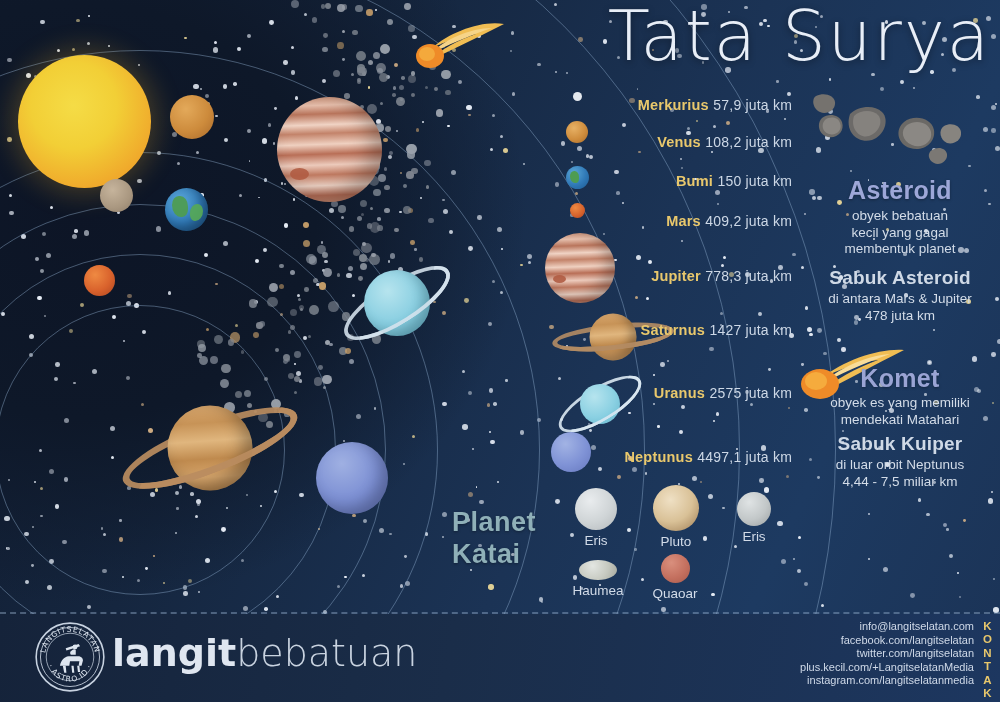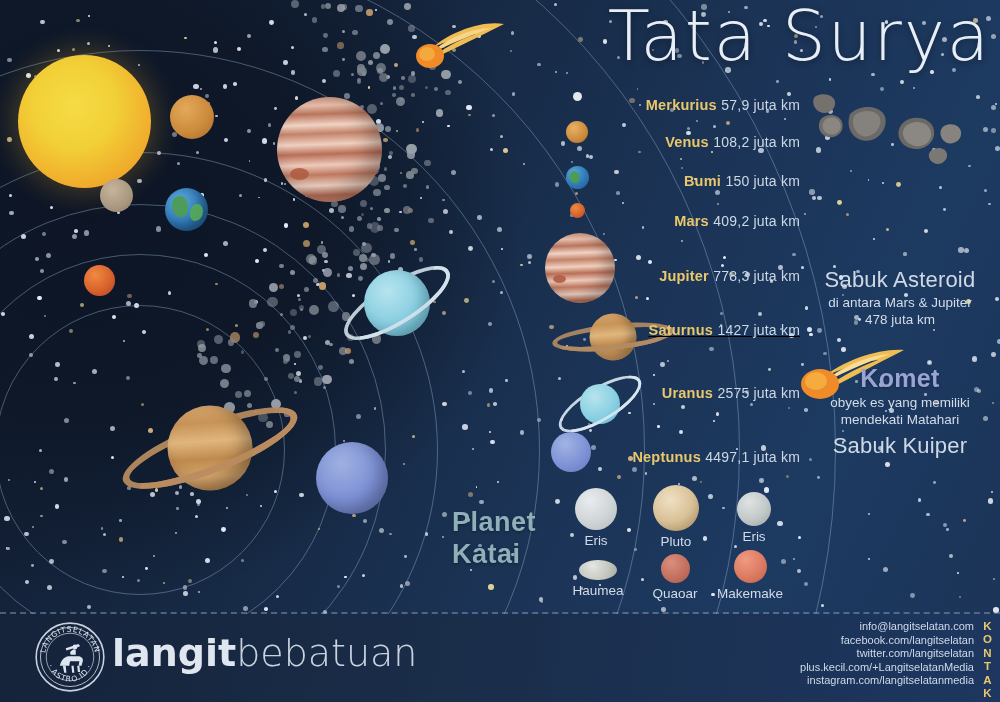--- a/index.html
+++ b/index.html
@@ -32,30 +32,30 @@
   .ring{position:absolute;left:50%;top:50%;border-radius:50%;}
   
   .title{
     position:absolute;left:566px;top:-4px;width:425px;text-align:right;
     font-size:69px;letter-spacing:2px;color:#e8eef7;font-weight:300;
     font-family:"DejaVu Sans", sans-serif;
     text-shadow:0 2px 7px rgba(0,0,0,.4);
   }
   
   .plist{position:absolute;left:600px;top:88px;width:200px;}
-  .prow{position:absolute;right:0;white-space:nowrap;text-align:center;}
+  .prow{position:absolute;right:8px;white-space:nowrap;text-align:center;}
   .pname{font-weight:bold;font-size:14.5px;color:#e9c86c;letter-spacing:.2px;}
   .pdist{font-size:14px;color:#cdd8e6;letter-spacing:.2px;}
   
   .rcol{position:absolute;left:800px;width:200px;text-align:center;}
   .h-ast{font-size:25px;font-weight:bold;color:#9da7d8;letter-spacing:.3px;
          text-shadow:0 1px 3px rgba(0,0,0,.35);}
   .h-kom{font-size:25px;font-weight:bold;color:#9aa4d4;letter-spacing:.3px;
          text-shadow:0 1px 3px rgba(0,0,0,.35);}
-  .h-sub{font-size:22px;font-weight:normal;color:#cfd9e6;letter-spacing:.2px;}
+  .h-sub{font-size:19px;font-weight:bold;color:#cfd9e6;letter-spacing:.2px;}
   .p-sm{font-size:13.5px;color:#d3dce8;line-height:16.5px;}
   
   .katai{position:absolute;left:452px;top:506px;font-size:27px;font-weight:bold;
          color:#8fb0b8;line-height:32px;letter-spacing:.5px;
          text-shadow:0 1px 3px rgba(0,0,0,.35);}
   .dw{position:absolute;text-align:center;width:80px;}
   .dw .disc{margin:0 auto;border-radius:50%;}
   .dw .lbl{font-size:13.5px;color:#d2dbe8;margin-top:3px;}
   
   .divider{position:absolute;left:0;top:612px;width:1000px;height:0;
@@ -948,21 +948,21 @@
       <span class="pdist">150 juta km</span>
     </div>
     <div class="prow" style="top:124px;">
       <span class="pname">Mars</span>
       <span class="pdist">409,2 juta km</span>
     </div>
     <div class="prow" style="top:179px;">
       <span class="pname">Jupiter</span>
       <span class="pdist">778,3 juta km</span>
     </div>
-    <div class="prow" style="top:233px;text-decoration:underline;">
+    <div class="prow" style="top:233px;">
       <span class="pname">Saturnus</span>
       <span class="pdist">1427 juta km</span>
     </div>
     <div class="prow" style="top:296px;">
       <span class="pname">Uranus</span>
       <span class="pdist">2575 juta km</span>
     </div>
     <div class="prow" style="top:360px;">
       <span class="pname">Neptunus</span>
       <span class="pdist">4497,1 juta km</span>
@@ -974,20 +974,28 @@
     <path d="M42 24 C48 18 60 17 66 23 C72 30 66 41 57 44 C47 47 38 36 42 24 Z" fill="#85827e"></path>
     <path d="M10 26 C16 21 27 22 30 30 C33 39 25 47 16 45 C7 43 4 32 10 26 Z" fill="#6f6d6a"></path>
     <path d="M13 28 C18 24 26 25 28 31 C31 38 24 44 17 42 C10 40 9 32 13 28 Z" fill="#8a8783"></path>
     <path d="M92 30 C102 22 120 26 122 38 C124 52 110 60 98 56 C85 52 83 37 92 30 Z" fill="#6b6966"></path>
     <path d="M95 33 C104 27 117 30 119 40 C121 51 109 57 100 53 C90 49 88 38 95 33 Z" fill="#8b8884"></path>
     <path d="M132 34 C139 30 148 33 149 40 C150 48 142 53 135 51 C128 48 126 38 132 34 Z" fill="#87847f"></path>
     <path d="M120 58 C126 54 134 56 135 62 C136 69 128 74 122 71 C116 68 115 61 120 58 Z" fill="#7b7874"></path>
     <path d="M4 4 C12 0 22 3 23 10 C24 18 15 23 8 20 C1 17 -1 7 4 4 Z" fill="#75726e"></path>
   </svg>
 
+  <div class="rcol" style="top:176px;">
+    <div class="h-ast">Asteroid</div>
+    <div class="p-sm" style="margin-top:3px;">
+      <div>obyek bebatuan</div>
+      <div>kecil yang gagal</div>
+      <div>membentuk planet</div>
+    </div>
+  </div>
 
   <div class="rcol" style="top:267px;">
     <div class="h-sub">Sabuk Asteroid</div>
     <div class="p-sm" style="margin-top:2px;">
       <div>di antara Mars &amp; Jupiter</div>
       <div>478 juta km</div>
     </div>
   </div>
 
   <svg style="position:absolute;left:800px;top:346px;width:110px;height:58px;" viewBox="0 0 110 58">
@@ -1000,20 +1008,24 @@
   <div class="rcol" style="top:364px;">
     <div class="h-kom">Komet</div>
     <div class="p-sm" style="margin-top:2px;">
       <div>obyek es yang memiliki</div>
       <div>mendekati Matahari</div>
     </div>
   </div>
 
   <div class="rcol" style="top:433px;">
     <div class="h-sub">Sabuk Kuiper</div>
+    <div class="p-sm" style="margin-top:2px;">
+      <div>di luar orbit Neptunus</div>
+      <div>4,44 - 7,5 miliar km</div>
+    </div>
   </div>
 
 
   <div class="katai">
     <div>Planet</div>
     <div>Katai</div>
   </div>
 
   <div class="dw" style="left:556px;top:488px;">
     <div class="disc" style="width:42px;height:42px;
@@ -1032,25 +1044,20 @@
   </div>
   <div class="dw" style="left:558px;top:560px;">
     <div class="disc" style="width:38px;height:20px;border-radius:50%;
       background:radial-gradient(circle at 36% 30%,#e3e6e2,#c6c9c0 55%,#a3a69c 100%);"></div>
     <div class="lbl">Haumea</div>
   </div>
   <div class="dw" style="left:635px;top:554px;">
     <div class="disc" style="width:29px;height:29px;
       background:radial-gradient(circle at 36% 30%,#d98f7d,#c4705f 55%,#a85a4b 100%);"></div>
     <div class="lbl">Quaoar</div>
-  </div>
-  <div class="dw" style="left:710px;top:550px;">
-    <div class="disc" style="width:33px;height:33px;
-      background:radial-gradient(circle at 36% 30%,#ef9b82,#dd7a62 55%,#bd5f4b 100%);"></div>
-    <div class="lbl">Makemake</div>
   </div>
 
   <div class="footer"></div>
   <div class="divider"></div>
 
   <svg class="seal" viewBox="0 0 100 100">
     <circle cx="50" cy="50" r="47" fill="none" stroke="#c7d2e0" stroke-width="2.2"></circle>
     <circle cx="50" cy="50" r="41" fill="none" stroke="#c7d2e0" stroke-width="1.2"></circle>
     <circle cx="50" cy="50" r="33" fill="none" stroke="#c7d2e0" stroke-width="1"></circle>
     <path id="arcTop" d="M 15 50 A 35 35 0 0 1 85 50" fill="none"></path>

